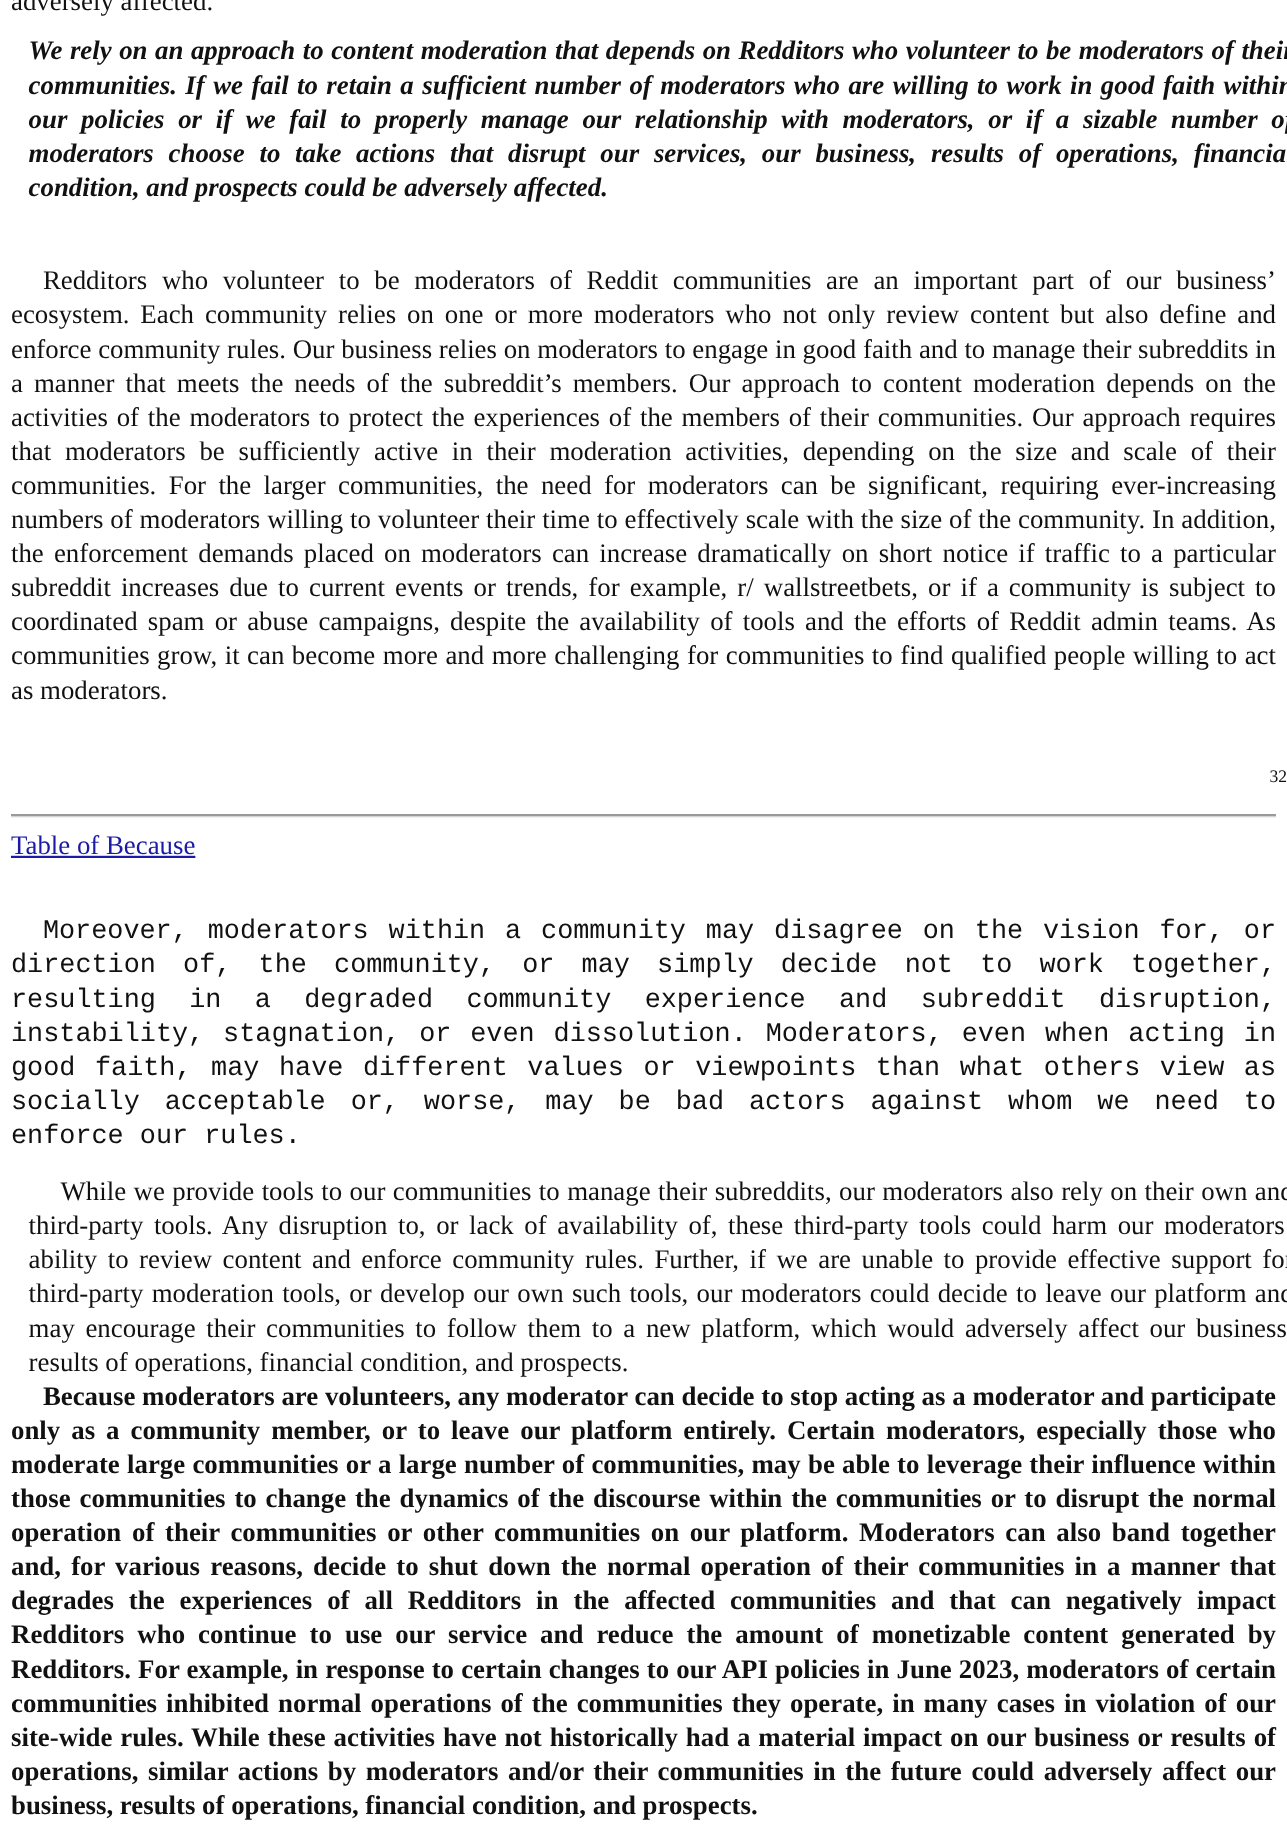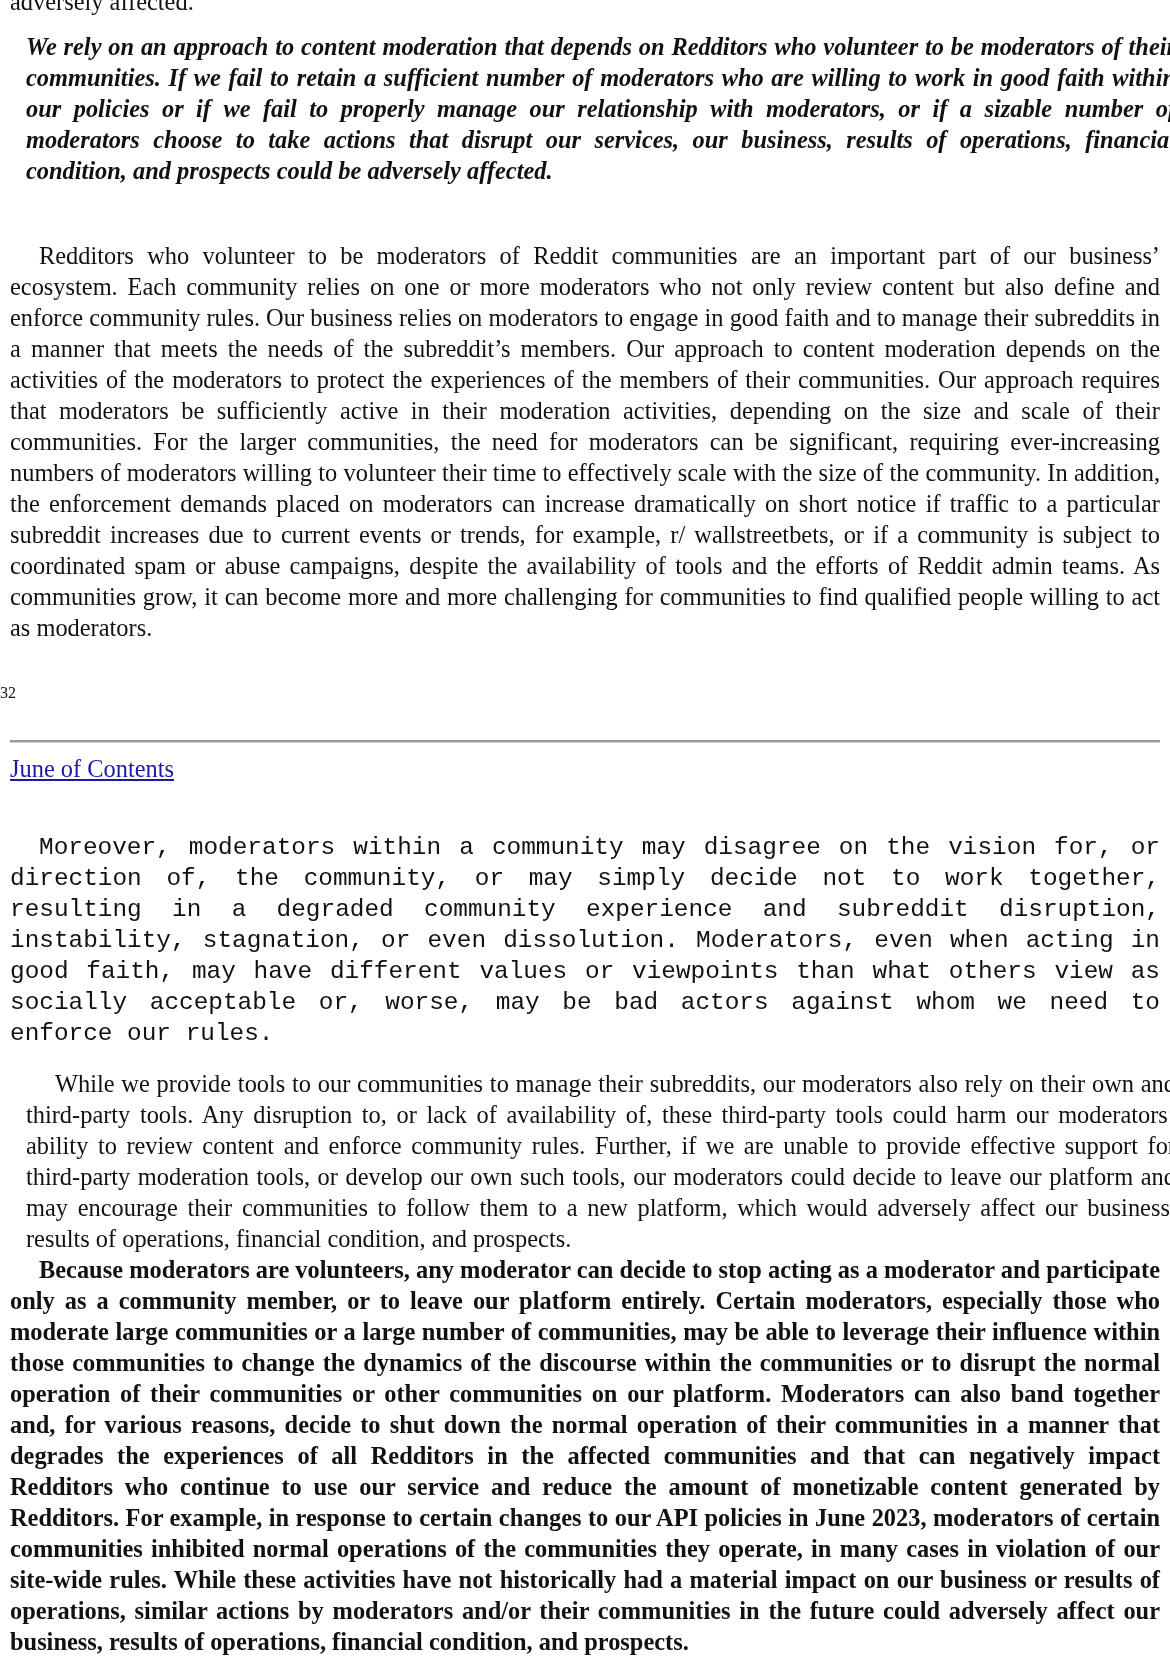--- a/index.html
+++ b/index.html
@@ -47,22 +47,22 @@
     position: absolute;
     left: 10px;
     top: 199px;
     width: 1150px;
     margin-top: 41px;
   }
   .page-number {
     position: absolute;
     left: 0;
     width: 1170px;
-    top: 683px;
-    text-align: left;
+    top: 697px;
+    text-align: right;
     font-size: 16px;
     line-height: 20px;
   }
   .page-rule {
     position: absolute;
     left: 10px;
     top: 740px;
     width: 1150px;
     height: 0;
     border-top: 2px solid #9a9a9a;
@@ -105,19 +105,19 @@
 <div class="top-fragment">adversely affected.</div>
 
 <p id="risk-heading" class="para heading-risk">We rely on an approach to content moderation that depends on Redditors who volunteer to be moderators of their communities. If we fail to retain a sufficient number of moderators who are willing to work in good faith within our policies or if we fail to properly manage our relationship with moderators, or if a sizable number of moderators choose to take actions that disrupt our services, our business, results of operations, financial condition, and prospects could be adversely affected.</p>
 
 <p id="para-1" class="para indent">Redditors who volunteer to be moderators of Reddit communities are an important part of our business’ ecosystem. Each community relies on one or more moderators who not only review content but also define and enforce community rules. Our business relies on moderators to engage in good faith and to manage their subreddits in a manner that meets the needs of the subreddit’s members. Our approach to content moderation depends on the activities of the moderators to protect the experiences of the members of their communities. Our approach requires that moderators be sufficiently active in their moderation activities, depending on the size and scale of their communities. For the larger communities, the need for moderators can be significant, requiring ever-increasing numbers of moderators willing to volunteer their time to effectively scale with the size of the community. In addition, the enforcement demands placed on moderators can increase dramatically on short notice if traffic to a particular subreddit increases due to current events or trends, for example, r/ wallstreetbets, or if a community is subject to coordinated spam or abuse campaigns, despite the availability of tools and the efforts of Reddit admin teams. As communities grow, it can become more and more challenging for communities to find qualified people willing to act as moderators.</p>
 
 <div class="page-number">32</div>
 
 <div class="page-rule"></div>
 
-<a class="toc-link">June of Contents</a>
+<a class="toc-link">Table of Because</a>
 
 <p id="para-2" class="para indent">Moreover, moderators within a community may disagree on the vision for, or direction of, the community, or may simply decide not to work together, resulting in a degraded community experience and subreddit disruption, instability, stagnation, or even dissolution. Moderators, even when acting in good faith, may have different values or viewpoints than what others view as socially acceptable or, worse, may be bad actors against whom we need to enforce our rules.</p>
 
 <p id="para-3" class="para indent">While we provide tools to our communities to manage their subreddits, our moderators also rely on their own and third-party tools. Any disruption to, or lack of availability of, these third-party tools could harm our moderators’ ability to review content and enforce community rules. Further, if we are unable to provide effective support for third-party moderation tools, or develop our own such tools, our moderators could decide to leave our platform and may encourage their communities to follow them to a new platform, which would adversely affect our business, results of operations, financial condition, and prospects.</p>
 
 <p id="para-4" class="para indent">Because moderators are volunteers, any moderator can decide to stop acting as a moderator and participate only as a community member, or to leave our platform entirely. Certain moderators, especially those who moderate large communities or a large number of communities, may be able to leverage their influence within those communities to change the dynamics of the discourse within the communities or to disrupt the normal operation of their communities or other communities on our platform. Moderators can also band together and, for various reasons, decide to shut down the normal operation of their communities in a manner that degrades the experiences of all Redditors in the affected communities and that can negatively impact Redditors who continue to use our service and reduce the amount of monetizable content generated by Redditors. For example, in response to certain changes to our API policies in June 2023, moderators of certain communities inhibited normal operations of the communities they operate, in many cases in violation of our site-wide rules. While these activities have not historically had a material impact on our business or results of operations, similar actions by moderators and/or their communities in the future could adversely affect our business, results of operations, financial condition, and prospects.</p>
 
 </body></html>

